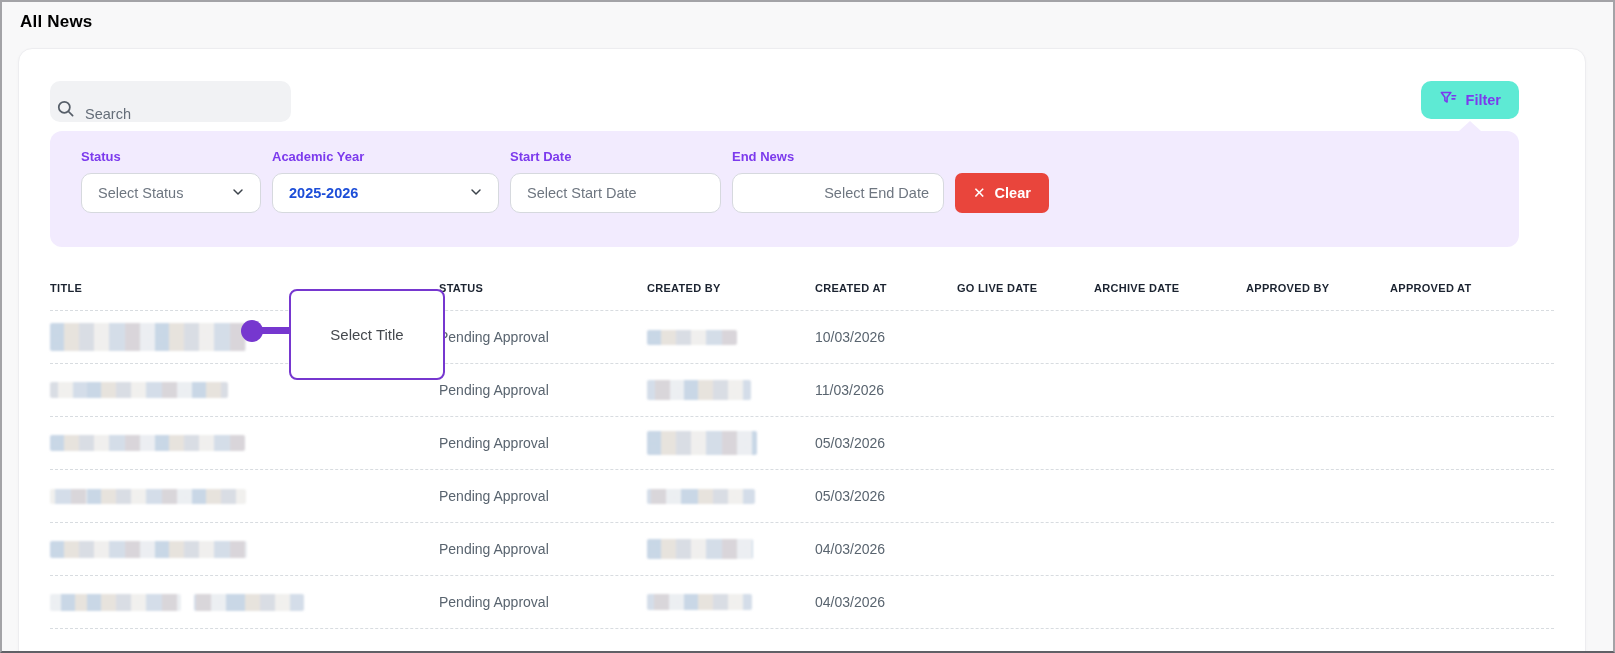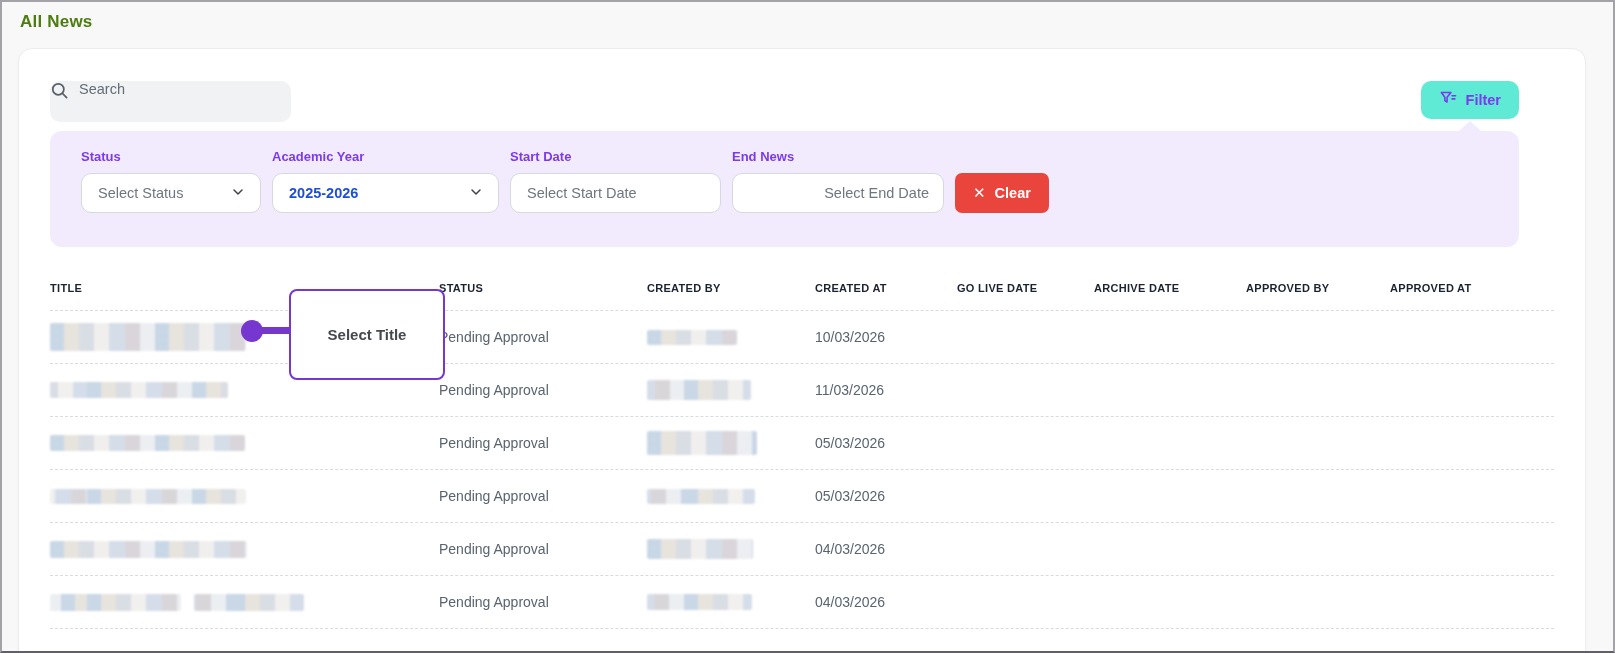--- a/index.html
+++ b/index.html
@@ -4,34 +4,34 @@
 <style>
   * { margin:0; padding:0; box-sizing:border-box; }
   html,body { font-family:"Liberation Sans", sans-serif; }
   .page {
     position:relative; width:1615px; height:653px; overflow:hidden;
     background:#f8f8f9;
     border:2px solid #a3a3a7; border-bottom:2px solid #606066;
   }
   .page-title {
     position:absolute; left:18px; top:10px;
-    font-size:17px; font-weight:700; color:#4d7c0f; letter-spacing:.2px;
+    font-size:17px; font-weight:700; color:#000000; letter-spacing:.2px;
   }
   .card {
     position:absolute; left:16px; right:27px; top:46px; bottom:-20px;
     background:#ffffff; border:1px solid #ededf0; border-radius:14px;
     box-shadow:0 1px 3px rgba(0,0,0,.03);
     padding:32px 31px 0 31px;
   }
   
   .toolbar { display:flex; align-items:flex-start; justify-content:space-between; }
   .search {
-    display:flex; align-items:flex-start; gap:10px;
+    display:flex; align-items:flex-end; gap:10px;
     width:241px; height:41px; background:#f1f2f4; border-radius:10px;
-    padding:0 0; cursor:text;
+    padding:0 6px; cursor:text;
   }
   .search svg { flex:0 0 auto; }
   .search .ph { font-size:14.5px; color:#646d78; }
   .filter-btn {
     display:flex; align-items:center; gap:8px;
     height:38px; padding:0 18px; margin-right:35px;
     background:#5eead4; color:var(--accent,#7c3aed);
     border:none; border-radius:10px; font-family:inherit;
     font-size:14.5px; font-weight:600; cursor:pointer;
   }
@@ -87,21 +87,21 @@
       rgba(188,204,223,.5) 59px 75px, rgba(201,193,199,.55) 75px 90px,
       rgba(235,238,242,.6) 90px 105px);
   }
   .trow:nth-child(even) .mosaic { background-position:37px 0; }
   
   .tip-box {
     position:absolute; left:287px; top:287px; width:156px; height:91px;
     background:#fff; border:2px solid #7637cf; border-radius:8px;
     display:flex; align-items:center; justify-content:center; z-index:5;
   }
-  .tip-box .tip-text { font-size:15px; font-weight:700; color:#45494e; }
+  .tip-box .tip-text { font-size:15px; font-weight:400; color:#45494e; }
   .tip-line { position:absolute; left:252px; top:325px; width:38px; height:7px; background:#7637cf; z-index:4; }
   .tip-dot { position:absolute; left:239px; top:318px; width:22px; height:22px; border-radius:50%; background:#7637cf; z-index:5; }
 </style>
 </head>
 <body>
 
 <div class="page">
   <div class="page-title">All News</div>
 
   <div class="card">

